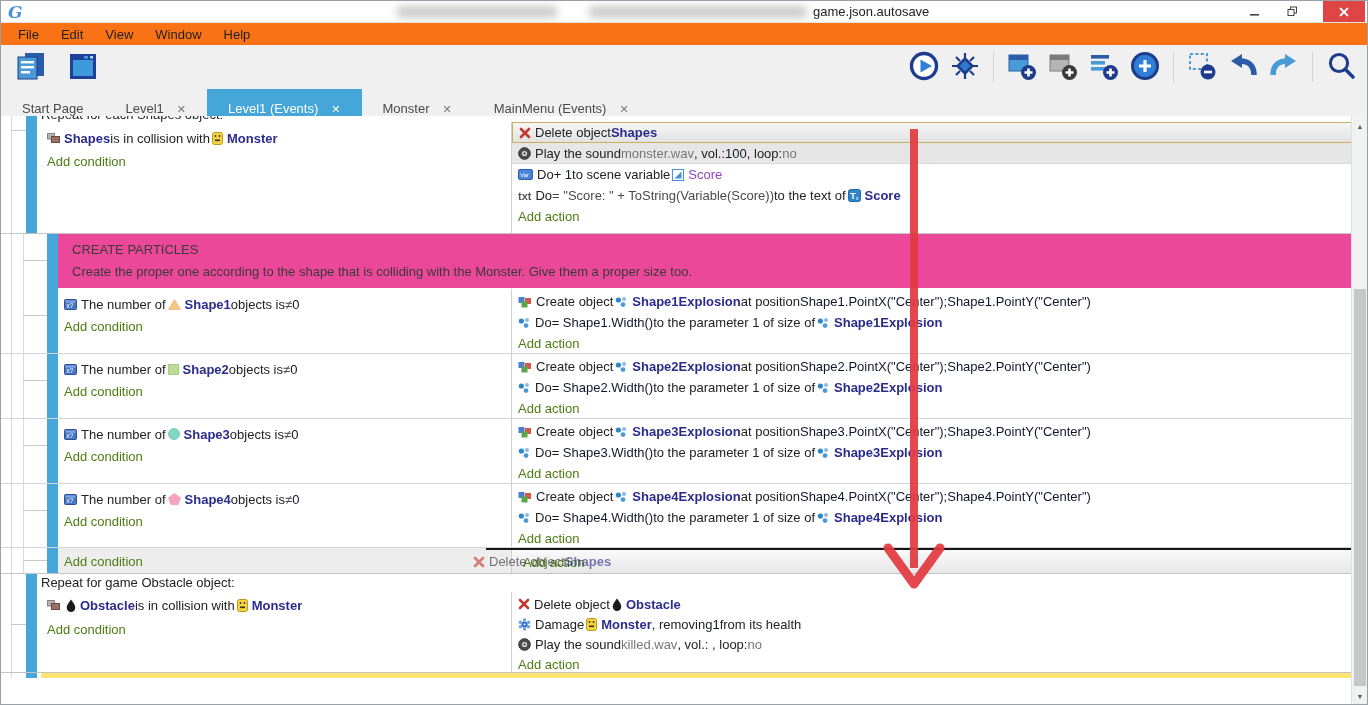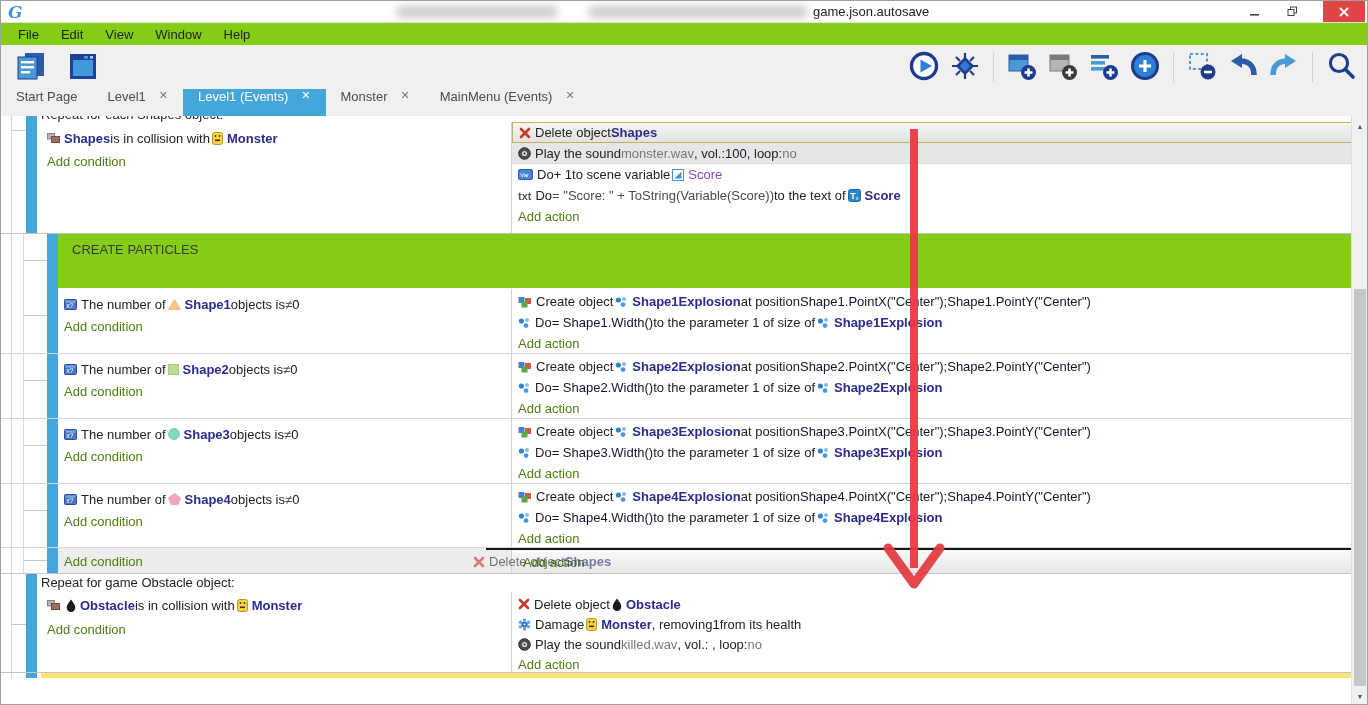--- a/index.html
+++ b/index.html
@@ -13,33 +13,33 @@
   .blurblob{position:absolute;top:5px;height:12px;background:#bdbdbd;border-radius:2px;filter:blur(4px);opacity:.8}
   .blur1{left:396px;width:160px}
   .blur2{left:588px;width:218px}
   .win-title{position:absolute;left:812px;top:3px;font-size:13px;color:#222;white-space:nowrap}
   .winbtn{position:absolute;top:0;height:21px;display:flex;align-items:center;justify-content:center}
   .btn-min{left:1238px;width:30px}
   .btn-restore{left:1275px;width:32px}
   .btn-close{left:1322px;width:42px;background:#e04545}
 
   
-  .menubar{position:absolute;top:22px;left:0;width:100%;height:22px;background:#84cc16;display:flex;align-items:center;padding-left:6px}
+  .menubar{position:absolute;top:22px;left:0;width:100%;height:22px;background:#f97316;display:flex;align-items:center;padding-left:6px}
   .menu-item{padding:0 11px;font-size:13px;color:#1f1f1f}
 
   
   .toolbar{position:absolute;top:44px;left:0;width:100%;height:44px;background:#f0f0f0;display:flex;align-items:center}
   .tb-left{display:flex;align-items:center;gap:16px;padding-left:12px}
   .tb-right{margin-left:auto;display:flex;align-items:center;gap:5px;padding-right:8px}
   .tbtn{width:36px;height:38px;display:flex;align-items:center;justify-content:center;background:transparent;border:none}
   .tsep{width:1px;height:30px;background:#d2d2d2;margin:0 5px}
 
   
   .tabs{position:absolute;top:88px;left:0;width:100%;height:27px;background:#f0f0f0;display:flex;align-items:stretch}
-  .tab{display:flex;align-items:flex-start;padding:0 15px;font-size:13px;color:#4a4a4a;gap:13px;white-space:nowrap}
+  .tab{display:flex;align-items:flex-end;padding:0 21px;font-size:13px;color:#4a4a4a;gap:13px;white-space:nowrap}
   .tab.active{background:#45a6d9;color:#fff}
   .tab .x{font-size:11px;color:#787878}
   .tab.active .x{color:#fff}
 
   
   .events{position:absolute;top:115px;left:0;width:1352px;height:590px;background:#fff;overflow:hidden}
   .blk{position:relative;width:100%;background:#fff}
   .gl{position:absolute;top:0;bottom:0;width:1px;background:#d8d8d8}
   .gl1{left:10px}.gl2{left:22px}
   .tick{position:absolute;height:1px;background:#c9c9c9}
@@ -58,21 +58,21 @@
   .sg-object{color:#2b2b8e;font-weight:bold}
   .sg-green{color:#0f172a}
   .sg-gray{color:#767676}
   .sg-purple{color:#9045c0}
   .sg-dark{color:#4a4a4a}
   .ph{color:#4d7c0f;font-size:13px;height:20px;display:flex;align-items:center;padding-left:6px}
   .sel-border{background:linear-gradient(#f6f6f6,#e2e2e2);border:1px solid #c9ae5e}
   .sel-fill{background:#e6e6e6;border-bottom:1px solid #dadada}
   .ev-l1{border-bottom:1px solid #c4c4c4}
   .ev-l2{border-bottom:1px solid #d4d4d4}
-  .cmt-body{position:absolute;left:57px;right:0;top:0;bottom:1px;background:#84cc16;padding:5px 10px 0 14px;font-size:13px;color:#3a3a3a;line-height:22px;white-space:nowrap;overflow:hidden}
+  .cmt-body{position:absolute;left:57px;right:0;top:0;bottom:1px;background:#ec4899;padding:5px 10px 0 14px;font-size:13px;color:#3a3a3a;line-height:22px;white-space:nowrap;overflow:hidden}
   .cmt-strip{position:absolute;left:40px;right:0;top:0;bottom:0;background:#ffe473}
   
   .ghost-blk{border-bottom:1px solid #c4c4c4}
   .ghost-left{position:absolute;left:57px;top:0;bottom:0;width:453px;background:#ededed}
   .ghost-left .ph{margin-top:3px}
   .ghost-band{position:absolute;left:510px;right:0;top:0;bottom:0;background:linear-gradient(#fbfbfb,#e7e7e7);border-left:1px solid #cfcfcf}
   .ghost-line{position:absolute;left:485px;right:2px;top:0;height:2px;background:#161616}
   .ghost-addaction{position:absolute;left:516px;top:4px}
   .ghost-item{position:absolute;left:466px;top:3px;opacity:.62}
   
@@ -332,20 +332,21 @@
           <div class="ph">Add action</div>
         </div>
       </div>
       <div class="blk" style="height: 55px;">
         <div class="gl gl1"></div>
         <div class="gl gl2"></div>
         <div class="tick" style="left: 22px; width: 24px; top: 26px;"></div>
         <div class="bar bar-l2"></div>
         <div class="cmt-body">
           <div>CREATE PARTICLES</div>
+          <div>Create the proper one according to the shape that is colliding with the Monster. Give them a proper size too.</div>
         </div>
       </div>
       <div class="blk ev-l2" style="height: 65px;">
         <div class="gl gl1"></div>
         <div class="gl gl2"></div>
         <div class="tick" style="left: 22px; width: 24px; top: 26px;"></div>
         <div class="bar bar-l2"></div>
         <div class="cond-cell sub" style="padding-top: 5px;">
           <div class="erow" style="height: 20px;">
             <span class="icn">

